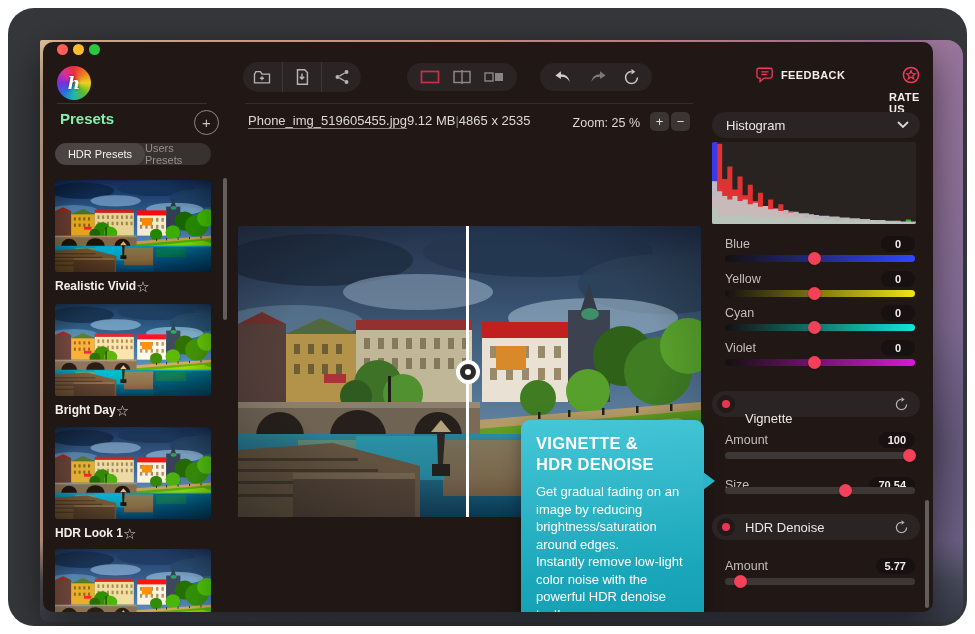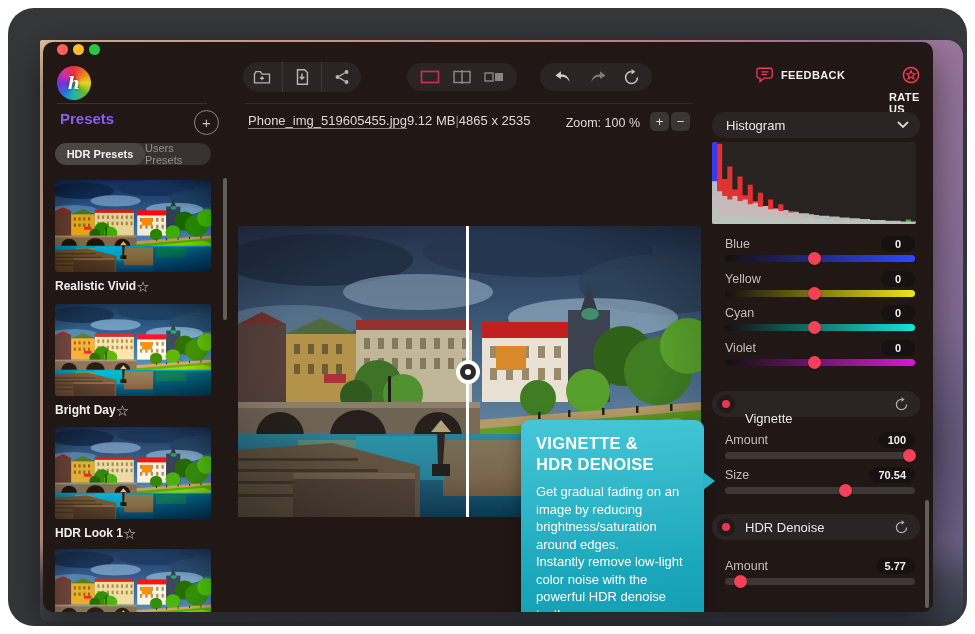--- a/index.html
+++ b/index.html
@@ -28,25 +28,25 @@
   .sep { position:absolute; height:1px; background:#3a3231; }
 
   .pillgroup { position:absolute; background:#2b2424; border-radius:15px; display:flex; align-items:center; }
   .tbtn { display:flex; align-items:center; justify-content:center; height:100%; flex:1; }
   .tbtn.div { border-right:1px solid #3e3736; }
   .icon { display:block; }
 
   .linkbtn { position:absolute; display:flex; align-items:center; gap:7px; color:#f2eeec; font-size:11px; font-weight:bold; letter-spacing:.4px; cursor:pointer; }
 
   
-  .side-title { position:absolute; left:17px; top:68px; font-size:15px; font-weight:600; color:#8b5cf6; }
+  .side-title { position:absolute; left:17px; top:68px; font-size:15px; font-weight:600; color:#86efac; }
   .plusbtn { position:absolute; left:151px; top:68px; width:25px; height:25px; border:1.5px solid #8e8886; border-radius:50%; color:#cac5c3; font-size:15px; display:flex; align-items:center; justify-content:center; line-height:1; }
   .tabs { position:absolute; left:12px; top:101px; width:156px; height:22px; background:#373130; border-radius:11px; display:flex; overflow:hidden; }
   .tab { display:flex; align-items:center; justify-content:center; font-size:11px; }
-  .tab.active { width:90px; background:#4a4443; border-radius:11px; font-weight:bold; color:#f4f1ef; }
+  .tab.active { width:90px; background:#4a4443; border-radius:11px; font-weight:normal; color:#f4f1ef; }
   .tab.idle { flex:1; color:#948e8c; }
 
   .card { position:absolute; left:12px; width:156px; }
   .thumb { width:156px; height:92px; overflow:hidden; border-radius:2px; background:#000; }
   .thumb svg { width:100%; height:100%; display:block; }
   .crow { display:flex; align-items:center; justify-content:flex-start; margin-top:5px; height:18px; }
   .pname { font-size:12px; font-weight:bold; color:#f2efed; }
   .star { font-size:15px; color:#dad5d3; line-height:1; }
   .t1 svg { filter:saturate(1.45) contrast(1.08); }
   .t2 svg { filter:saturate(1.35) brightness(1.12) hue-rotate(-6deg); }
@@ -368,21 +368,21 @@
       </div>
 
       <div class="vscroll" style="left:180px; top:136px; height:142px;"></div>
 
       <div class="fileinfo">
         <span class="fname">Phone_img_519605455.jpg</span>
         <span>9.12 MB</span>
         <span class="fdiv">|</span>
         <span>4865 x 2535</span>
       </div>
-      <div class="zoomlabel">Zoom: 100 %</div>
+      <div class="zoomlabel">Zoom: 25 %</div>
       <div class="zbtn" style="left:607px;">
           <span>+</span>
         </div>
       <div class="zbtn" style="left:628px;">
           <span>−</span>
         </div>
 
       <div class="canvas">
         <svg class="scenearea" viewBox="0 0 463 291">
             <use href="#scene"></use>
@@ -458,21 +458,21 @@
               <polygon points="10,0.4 10,6.4 14.2,3.4" fill="#b5b0ae"></polygon>
             </svg>
         </div>
         <div class="srow" style="top:391px;">
             <span class="sl">Amount</span>
             <span class="badge">100</span>
           </div>
         <div class="track" style="top:410px;">
             <div class="thumbdot" style="left: calc(97% - 6px);"></div>
           </div>
-        <div class="srow" style="top:426px;align-items:center;">
+        <div class="srow" style="top:436px;align-items:center;">
             <span class="sl">Size</span>
             <span class="badge">70.54</span>
           </div>
         <div class="track" style="top:445px;">
             <div class="thumbdot" style="left: calc(63% - 6px);"></div>
           </div>
 
         <div class="hpill" style="top:472px;">
           <span class="dot">
               <i></i>

